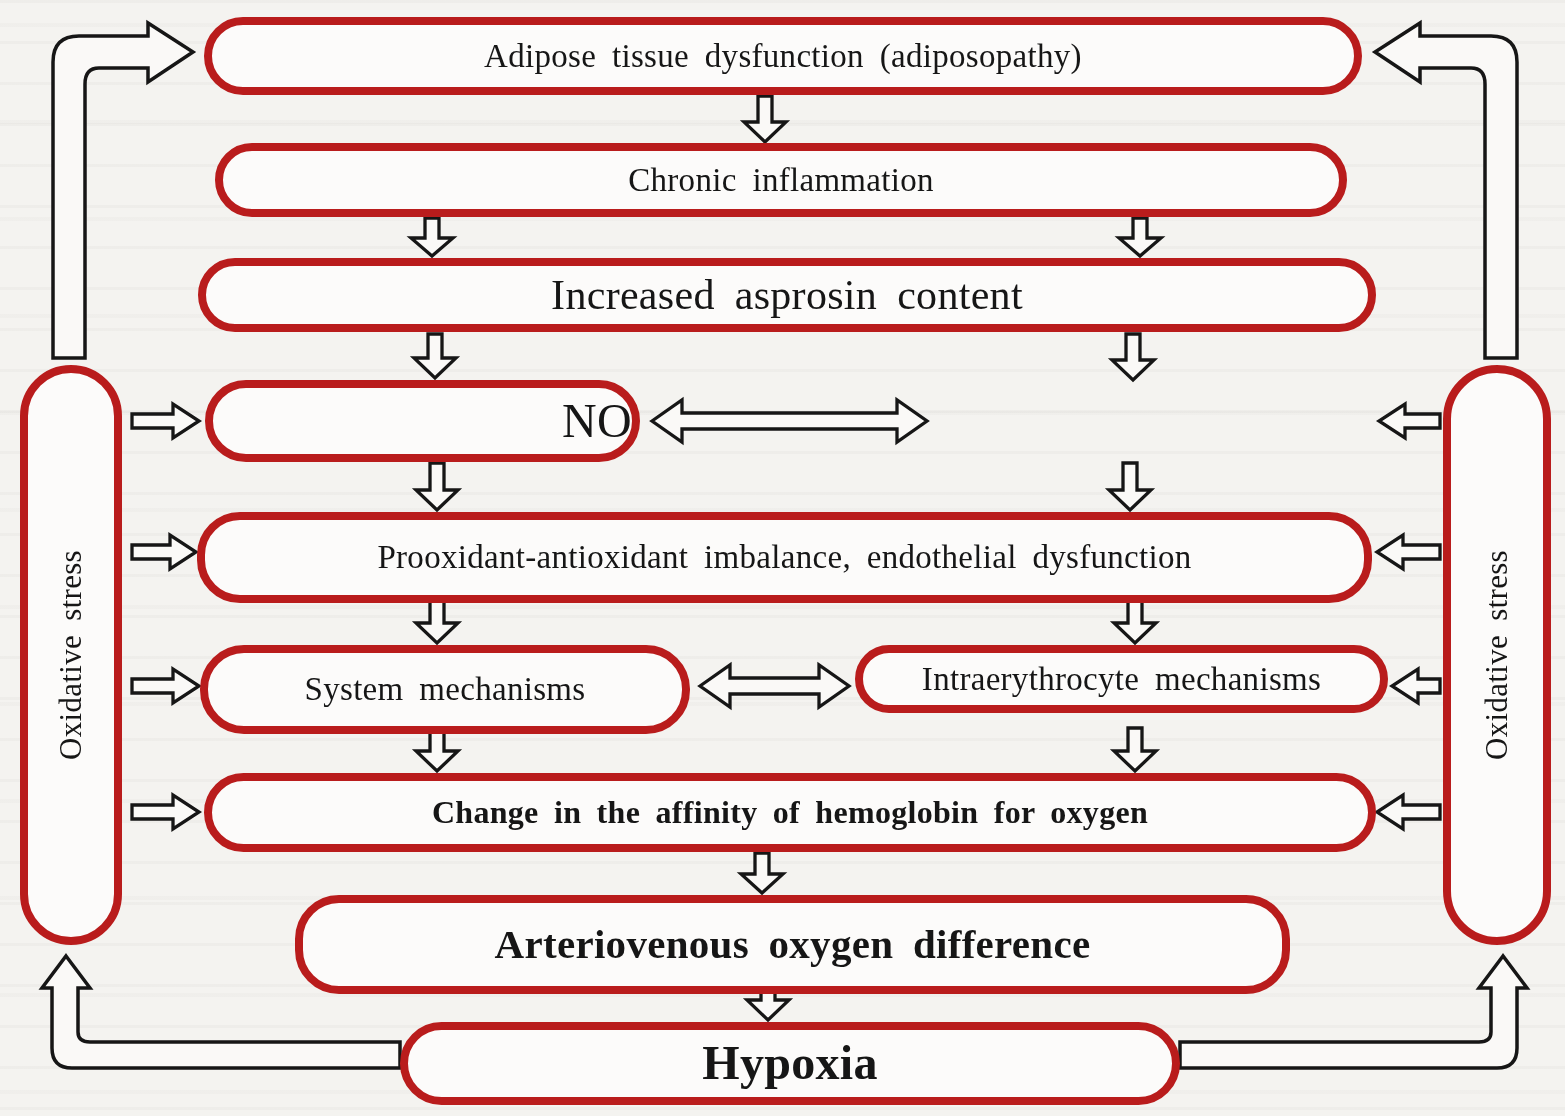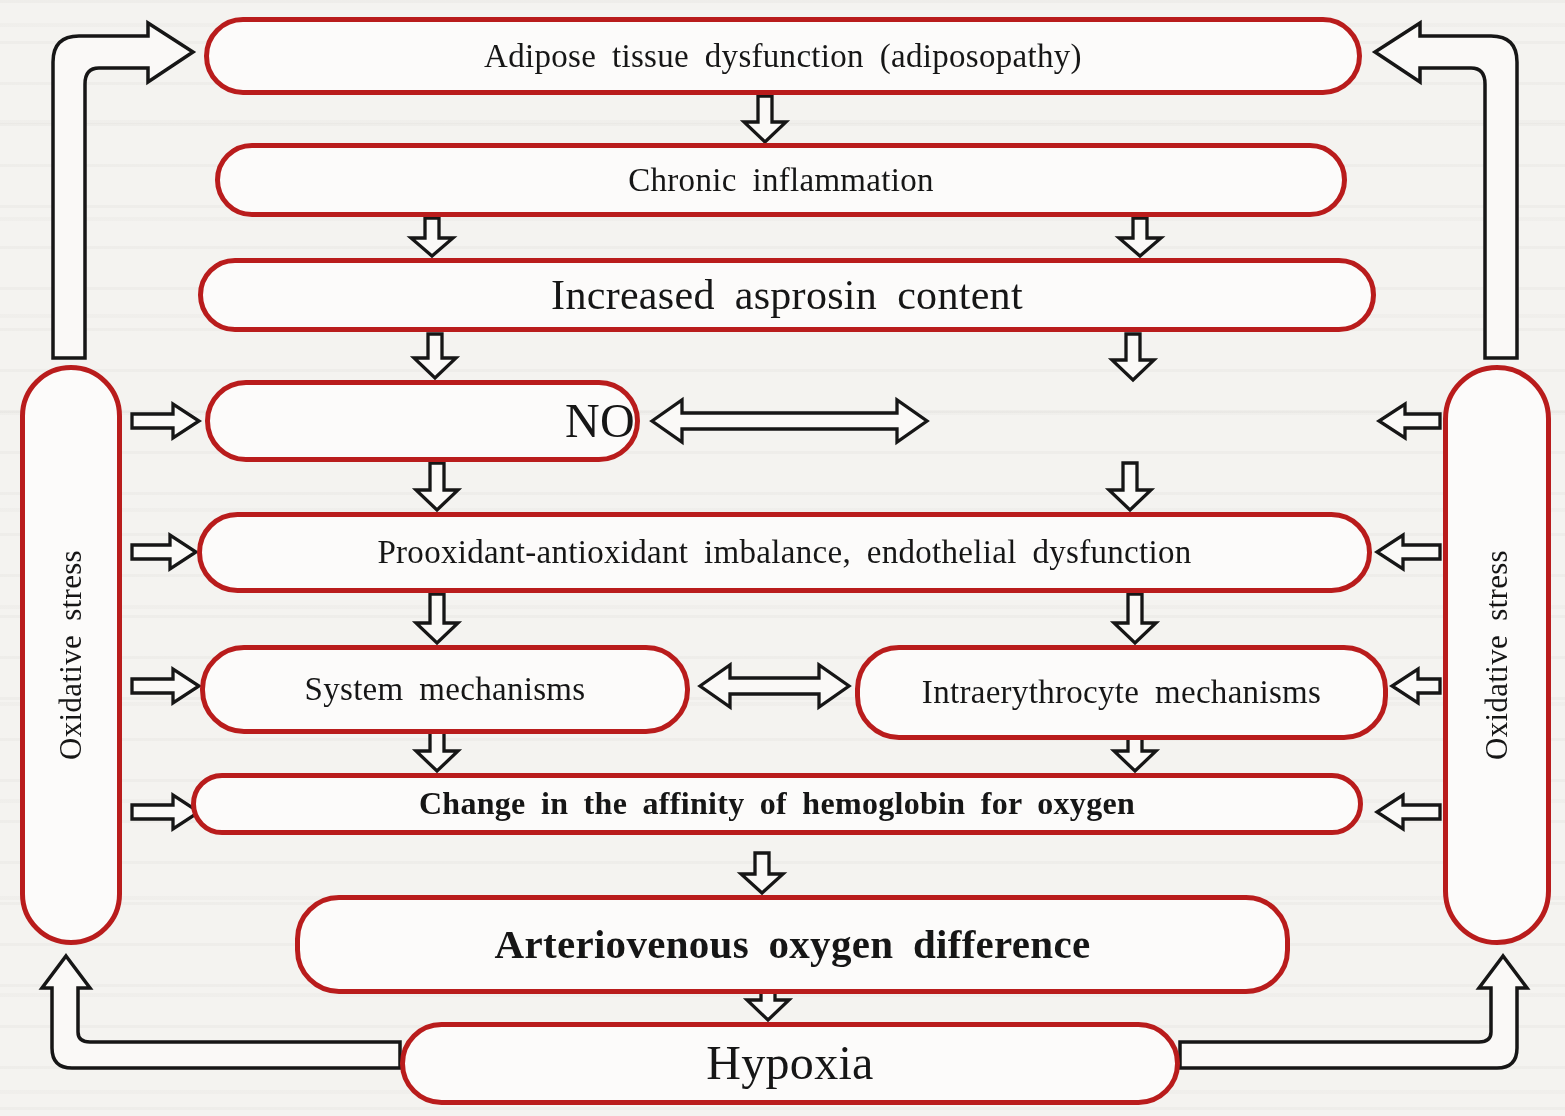--- a/index.html
+++ b/index.html
@@ -16,37 +16,37 @@
     content:"";position:absolute;inset:0;pointer-events:none;
     background:
       repeating-linear-gradient(180deg,
         rgba(110,105,98,0.045) 0 3px, rgba(0,0,0,0) 3px 41px),
       repeating-linear-gradient(180deg,
         rgba(0,0,0,0) 0 23px, rgba(125,120,112,0.035) 23px 27px, rgba(0,0,0,0) 27px 97px);
   }
   .arrows{position:absolute;left:0;top:0;}
   .node{
     position:absolute;box-sizing:border-box;
-    background:#fcfbfa;border:5px solid #b91c1c;
+    background:#fcfbfa;border:8px solid #b91c1c;
     display:flex;align-items:center;justify-content:center;
     text-align:center;color:#161616;
     word-spacing:0.22em;letter-spacing:0.3px;line-height:1.05;
     z-index:2;
   }
   .n-adipose    {left:204px;top:17px;  width:1158px;height:78px; border-radius:41px;font-size:33px;}
   .n-inflame    {left:215px;top:143px; width:1132px;height:74px; border-radius:39px;font-size:33px;justify-content:center;}
   .n-asprosin   {left:198px;top:258px; width:1178px;height:74px; border-radius:40px;font-size:42px;}
   .n-no         {left:205px;top:380px; width:435px; height:82px; border-radius:44px;font-size:48px;justify-content:flex-end;}
   .n-h2s        {left:933px;top:382px; width:440px; height:80px; border-radius:43px;font-size:48px;}
-  .n-imbalance  {left:197px;top:512px; width:1175px;height:81px; border-radius:43px;font-size:33px;}
+  .n-imbalance  {left:197px;top:512px; width:1175px;height:91px; border-radius:43px;font-size:33px;}
   .n-system     {left:200px;top:645px; width:490px; height:89px; border-radius:44px;font-size:33px;}
-  .n-intra      {left:855px;top:645px; width:533px; height:95px; border-radius:44px;font-size:33px;}
-  .n-affinity   {left:191px;top:773px; width:1172px;height:62px; border-radius:42px;font-size:32px;font-weight:bold;}
+  .n-intra      {left:855px;top:645px; width:533px; height:68px; border-radius:44px;font-size:33px;}
+  .n-affinity   {left:204px;top:773px; width:1172px;height:79px; border-radius:42px;font-size:32px;font-weight:bold;}
   .n-avdiff     {left:295px;top:895px; width:995px; height:99px; border-radius:44px;font-size:41px;font-weight:bold;}
-  .n-hypoxia    {left:400px;top:1022px;width:780px; height:83px; border-radius:44px;font-size:48px;font-weight:normal;}
+  .n-hypoxia    {left:400px;top:1022px;width:780px; height:83px; border-radius:44px;font-size:48px;font-weight:bold;}
   .n-ox-left    {left:20px;  top:365px;width:102px; height:580px;border-radius:53px;font-size:31px;}
   .n-ox-right   {left:1443px;top:365px;width:108px; height:580px;border-radius:55px;font-size:31px;}
   .vtext{
     position:absolute;left:50%;top:50%;
     transform:translate(-50%,-50%) rotate(-90deg);
     white-space:nowrap;word-spacing:0.2em;
   }
   .n-h2s sub{font-size:0.60em;line-height:0;vertical-align:-0.35em;}
 </style>
 </head>

